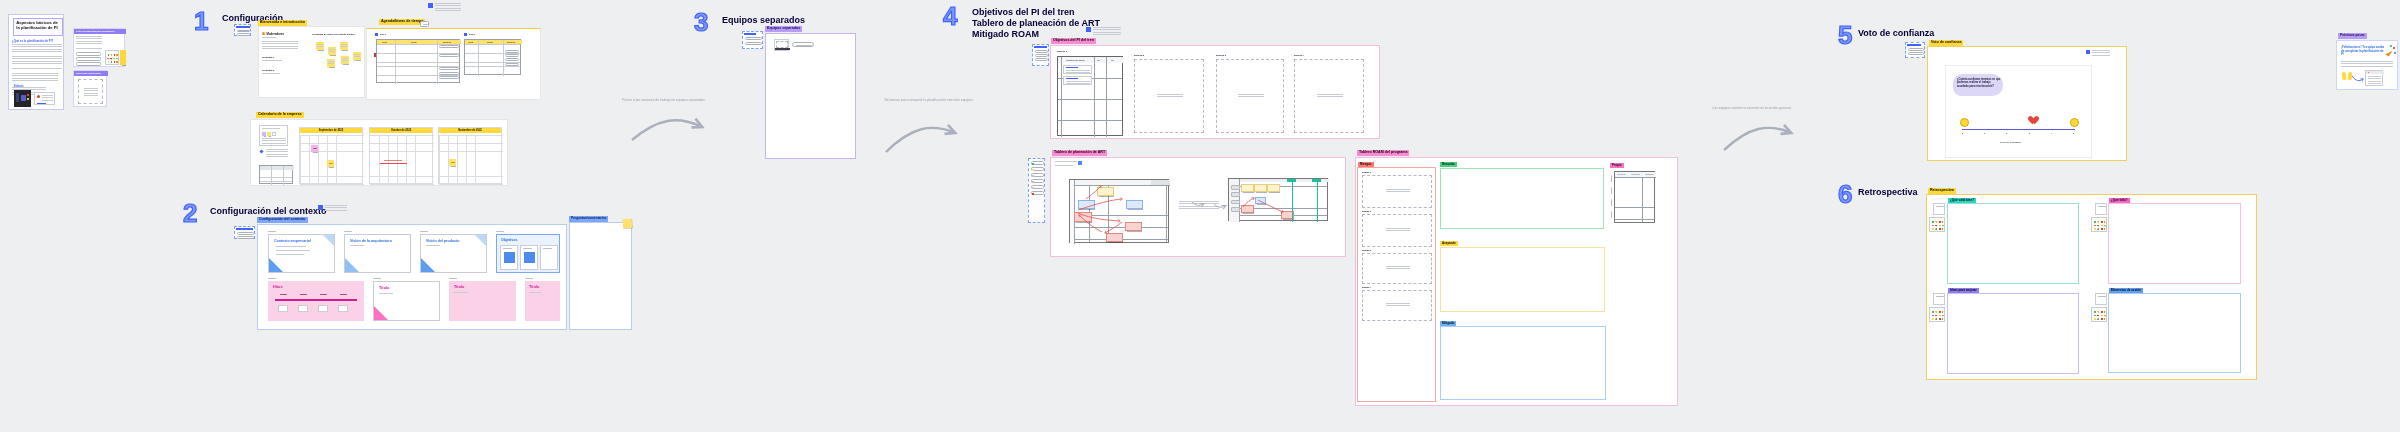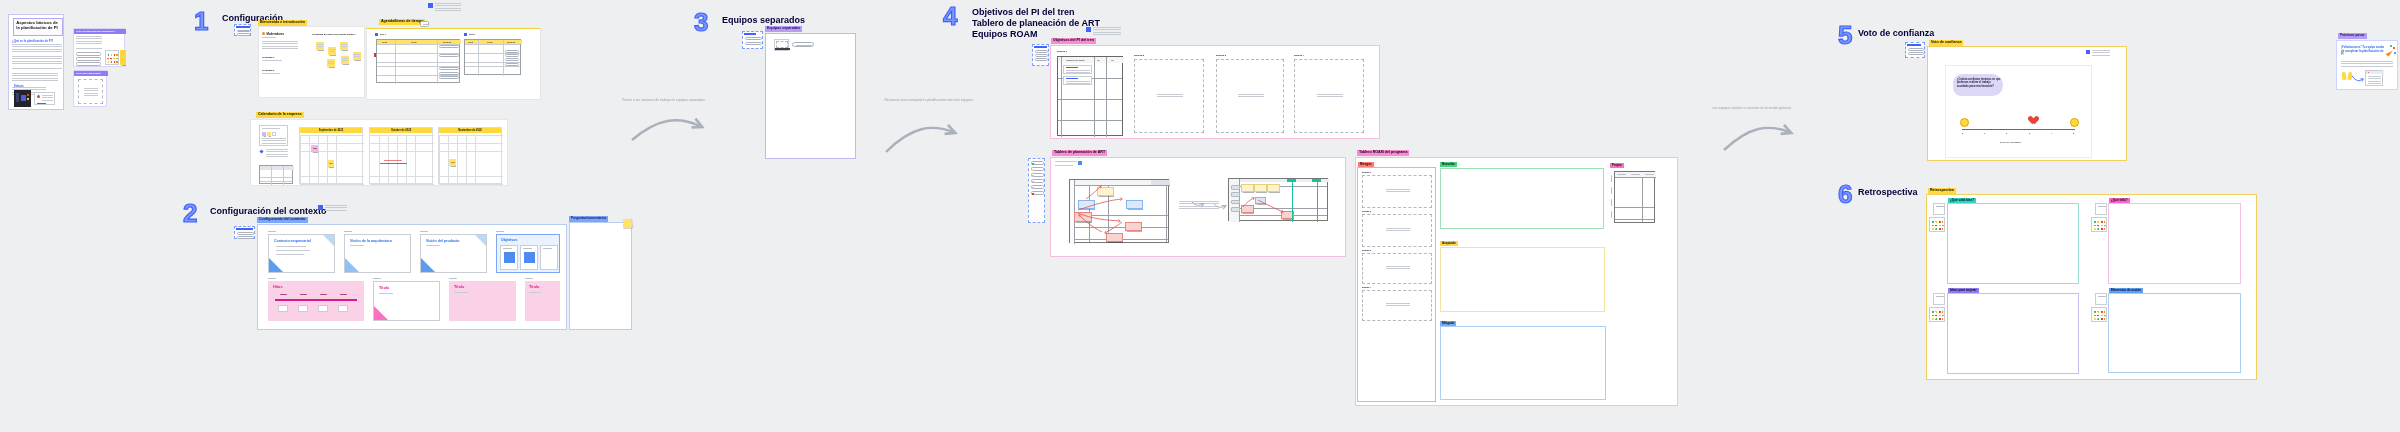--- a/index.html
+++ b/index.html
@@ -321,21 +321,21 @@
       <div class="ab" style="left:0;bottom:0;width:15px;height:2.4px;background:#3d3f47;"></div>
     </div>
     <div class="ab chip" style="left:26px;top:8px;width:22px;height:5px;border-radius:2.5px;">
         <div class="ab bar" style="left:2.5px;top:1.8px;width:16px;height:1.4px;"></div>
       </div>
   </div>
 
   <div class="ab num" style="left:943px;top:3px;">4</div>
   <div class="ab stitle" style="left:972px;top:7px;">Objetivos del PI del tren</div>
   <div class="ab stitle" style="left:972px;top:18px;">Tablero de planeación de ART</div>
-  <div class="ab stitle" style="left:972px;top:29px;">Equipos ROAM</div>
+  <div class="ab stitle" style="left:972px;top:29px;">Mitigado ROAM</div>
   <div class="ab" style="left:1086px;top:27px;width:5px;height:5px;background:#4262ff;"></div>
   <div class="ab tbl" style="left:1093px;top:27px;width:28px;height:8px;"></div>
 
   <div class="ab dashcard" style="left:1032px;top:44px;width:17px;height:22px;">
     <div class="ab dhead" style="left:1px;top:1px;width:13px;height:2.4px;"></div>
     <div class="ab chip" style="left:1.5px;top:5px;width:13px;height:3px;"></div>
     <div class="ab chip" style="left:1.5px;top:9px;width:13px;height:3px;"></div>
     <div class="ab chip" style="left:1.5px;top:13px;width:13px;height:3px;"></div>
   </div>
 

